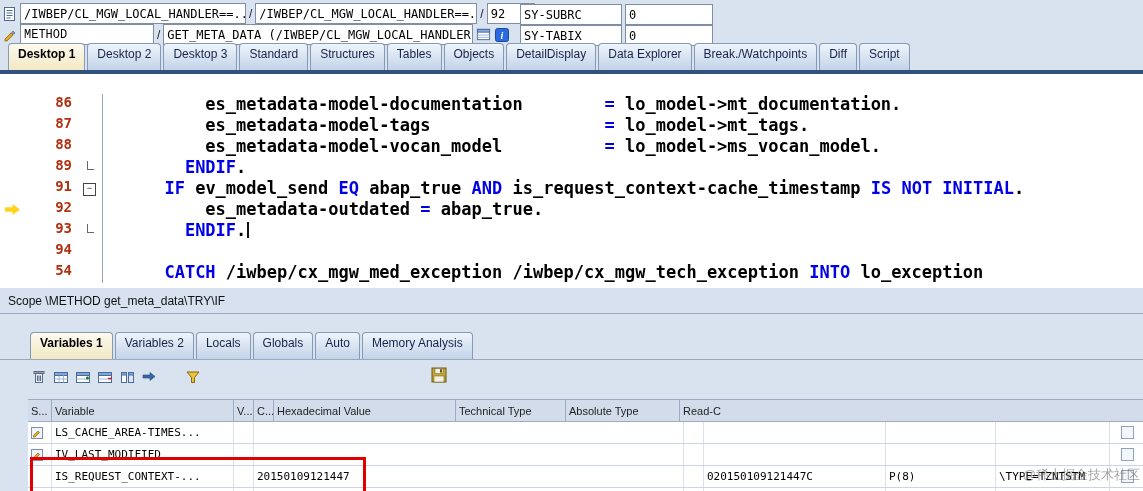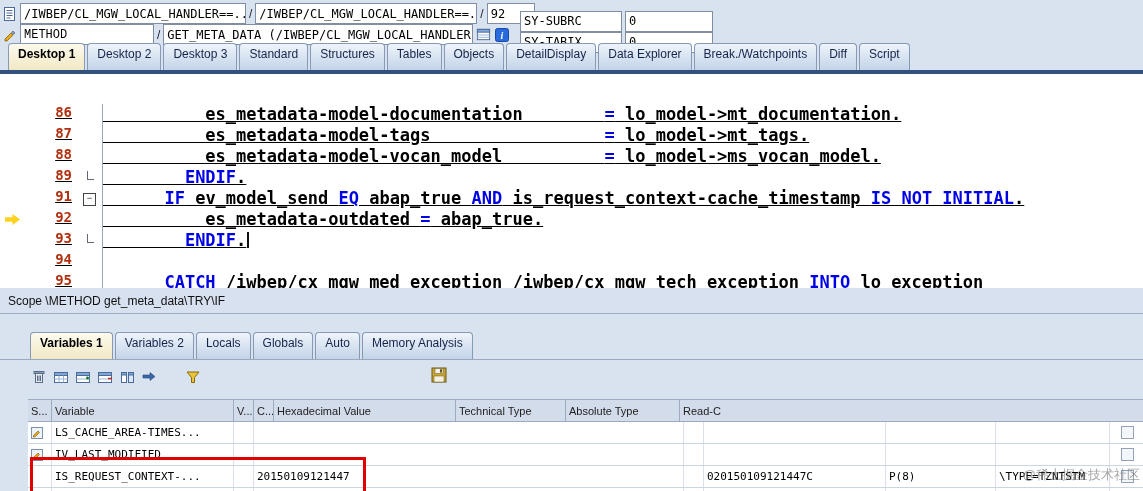--- a/index.html
+++ b/index.html
@@ -1,37 +1,37 @@
 <!DOCTYPE html>
 <html><head>
 <meta charset="utf-8">
 <style>
   html,body{margin:0;padding:0;}
   body{width:1143px;height:491px;font-family:"Liberation Sans",sans-serif;}
   .screen{position:relative;width:1143px;height:491px;background:#d9e2ef;overflow:hidden;}
 
   
   .frow{position:absolute;left:2px;display:flex;align-items:center;gap:3px;height:19px;}
-  .sysgroup{position:absolute;left:520px;display:flex;align-items:center;gap:3px;height:34px;}
+  .sysgroup{position:absolute;left:520px;display:flex;gap:3px;height:34px;}
   .fld{background:#fff;border:1px solid #7f8ea3;height:19px;font:12px "DejaVu Sans Mono",monospace;color:#000;
        padding:0 3px;display:flex;align-items:center;overflow:hidden;white-space:nowrap;}
   .sep{font:12px "Liberation Sans",sans-serif;color:#223;}
   .mini-icon{width:15px;height:15px;display:inline-flex;align-items:center;justify-content:center;flex:none;}
 
   
   .tabstrip{position:absolute;display:flex;align-items:flex-end;gap:2px;height:22px;}
   .tab{height:21px;padding:3px 9px 2px 9px;font-size:12px;color:#16244a;white-space:nowrap;
        background:linear-gradient(#eef4fb,#c3d3e8);border:1px solid #8699b5;border-bottom:none;
        border-radius:4px 4px 0 0;cursor:default;}
   .tab.active{background:linear-gradient(#fdfaee,#f1e8c4);font-weight:bold;color:#000;}
 
   
   .editor{position:absolute;top:70px;left:0;width:1143px;height:218px;background:#fff;
           border-top:4px solid #31517e;border-bottom:2px solid #31517e;overflow:hidden;}
-  #code-lines{padding-top:30px;text-decoration:underline;}
+  #code-lines{padding-top:20px;}
   .code-row{display:flex;height:21px;line-height:21px;}
   .bp{width:26px;flex:none;position:relative;}
   .cur-arrow{position:absolute;left:5px;top:5px;width:15px;height:11px;background:#ffd21e;
              clip-path:polygon(0 30%,50% 30%,50% 0,100% 50%,50% 100%,50% 70%,0 70%);
              filter:drop-shadow(0 0 1px #7a6000);}
   .lnum{width:46px;flex:none;text-align:right;padding-right:6px;color:#b03010;
         font:bold 14px "DejaVu Sans Mono",monospace;}
   .fold{width:24px;flex:none;position:relative;border-right:1px solid #9aa4b4;}
   .fold-box{position:absolute;left:5px;top:5px;width:11px;height:11px;border:1px solid #444;background:#fdfdfd;
             font:9px/9px "Liberation Sans",sans-serif;text-align:center;color:#222;}
@@ -190,21 +190,21 @@
           <span class="ct"><span>        </span><span class="kw">ENDIF</span><span>.</span><span class="caret"></span></span>
         </div>
         <div class="code-row">
           <span class="bp"></span>
           <span class="lnum">94</span>
           <span class="fold"></span>
           <span class="ct"></span>
         </div>
         <div class="code-row">
           <span class="bp"></span>
-          <span class="lnum">95</span>
+          <span class="lnum">54</span>
           <span class="fold"></span>
           <span class="ct"><span>      </span><span class="kw">CATCH</span><span> /iwbep/cx_mgw_med_exception /iwbep/cx_mgw_tech_exception </span><span class="kw">INTO</span><span> lo_exception</span></span>
         </div>
       </div>
   </div>
 
   <div class="scopebar">
     <span>Scope \METHOD get_meta_data\TRY\IF</span>
   </div>
 

